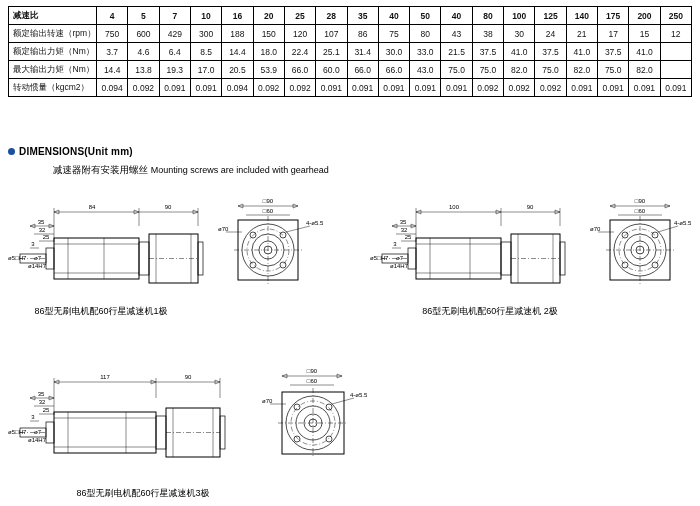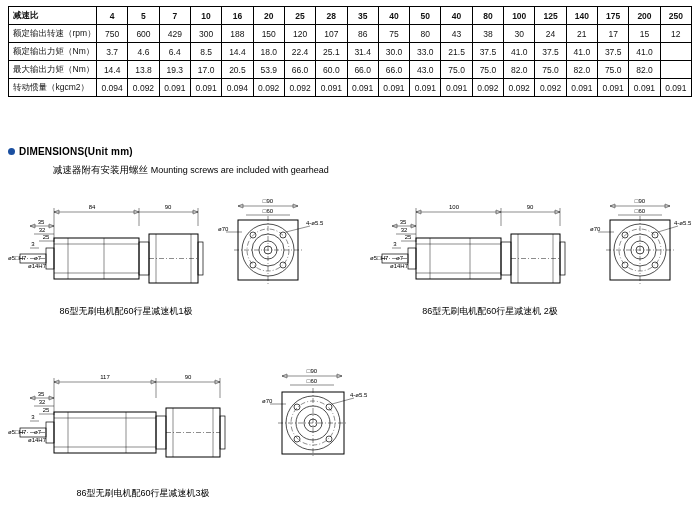--- a/index.html
+++ b/index.html
@@ -296,21 +296,21 @@
   <line class="dash" x1="16" y1="60" x2="84" y2="60"></line>
   <line class="dash" x1="50" y1="26" x2="50" y2="94"></line>
 
   <line class="thin" x1="8" y1="42" x2="24" y2="42"></line>
   <text class="txt" x="0" y="41">ø70</text>
   <line class="thin" x1="68" y1="42" x2="92" y2="36"></line>
   <text class="txt" x="88" y="35">4-ø5.5</text>
 </svg>
 </div>
 
-<div class="caption" style="left:26px;top:305px;width:200px;">86型无刷电机配60行星减速机1极</div>
+<div class="caption" style="left:1px;top:305px;width:200px;">86型无刷电机配60行星减速机1极</div>
 
 <div class="dwg" style="left:370px;top:190px;">
 <svg width="200" height="110" viewBox="0 0 200 110">
   <line class="thin" x1="46" y1="18" x2="46" y2="52"></line>
   <line class="thin" x1="131" y1="18" x2="131" y2="36"></line>
   <line class="thin" x1="46" y1="22" x2="131" y2="22"></line>
   <path class="thin" d="M46 22 l5 -2 v4 z" fill="#000"></path>
   <path class="thin" d="M131 22 l-5 -2 v4 z" fill="#000"></path>
   <text class="txt" x="84" y="19" text-anchor="middle">100</text>
   <line class="thin" x1="190" y1="18" x2="190" y2="36"></line>

